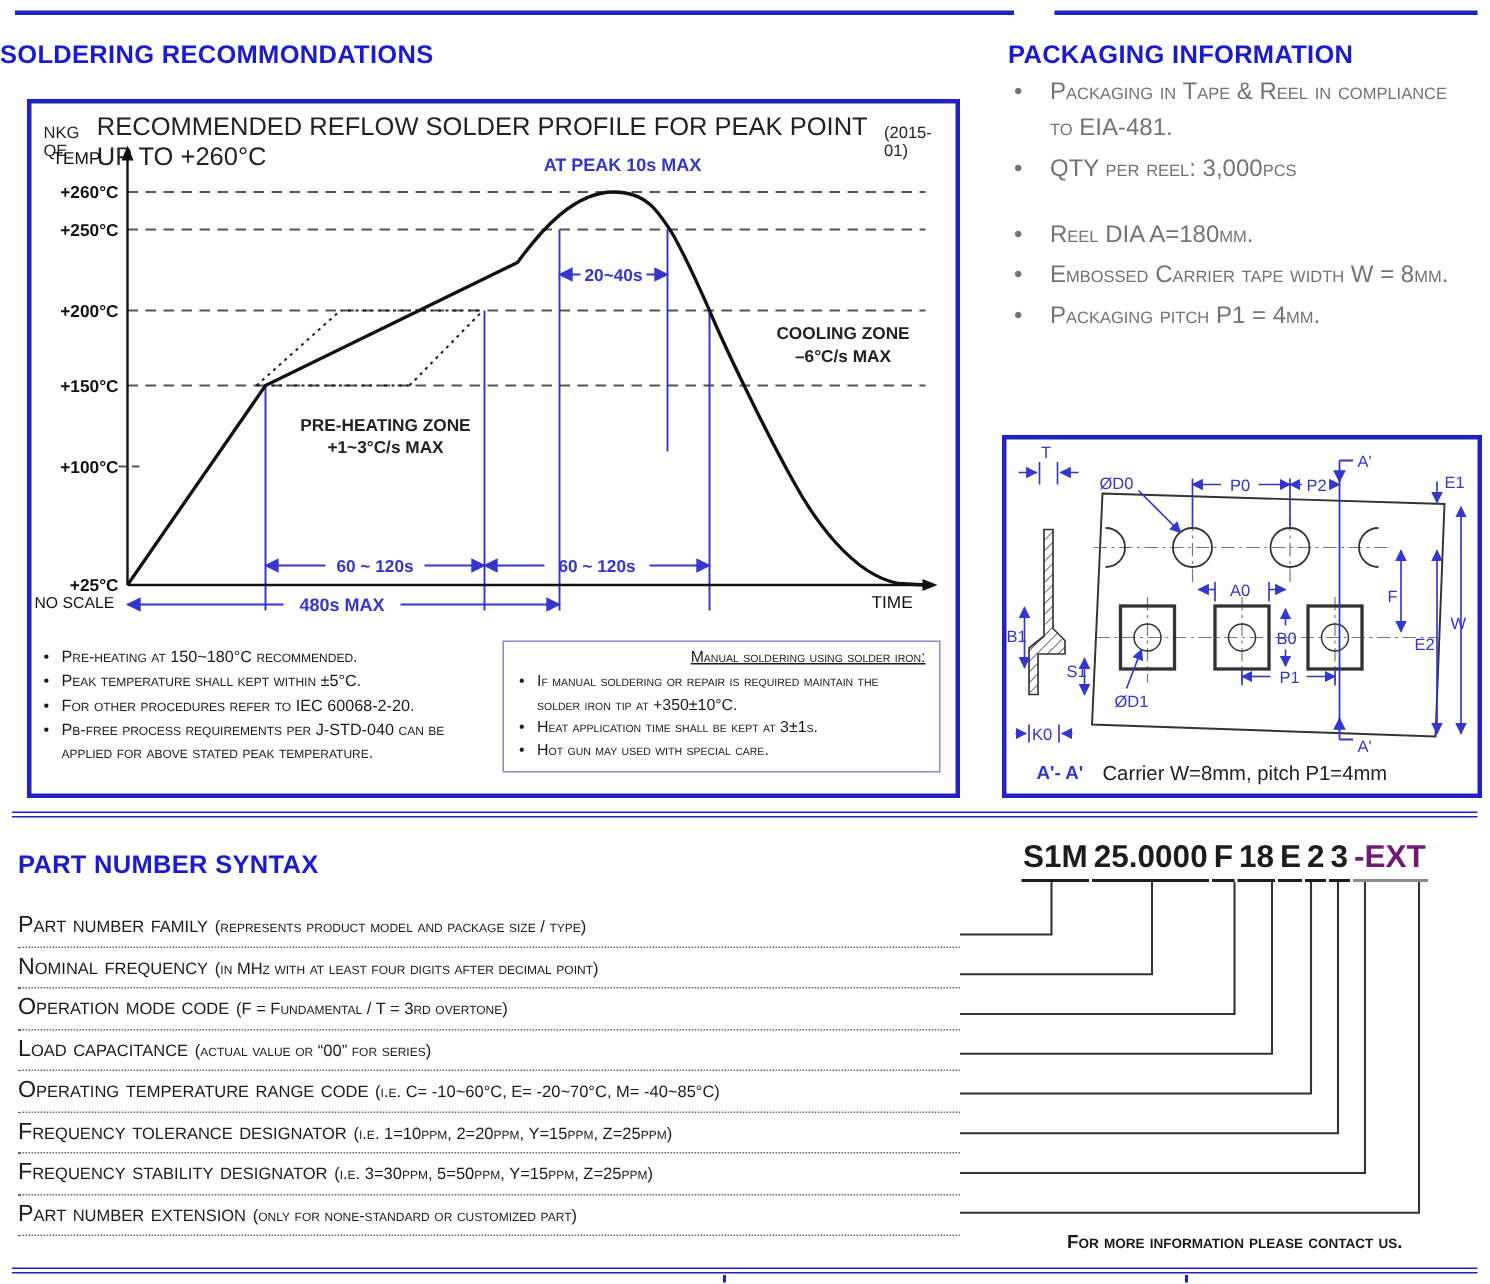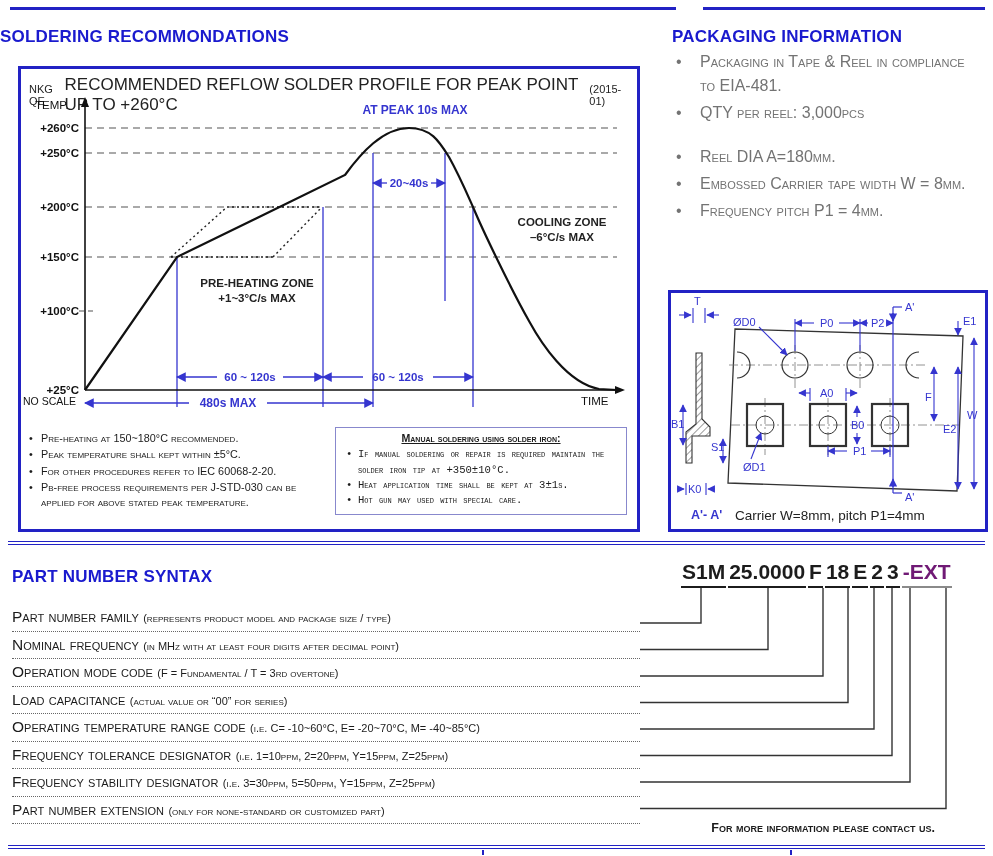--- a/index.html
+++ b/index.html
@@ -11,22 +11,22 @@
   .sc{font-variant:small-caps;}
   
   #chart-box{left:18px;top:66px;width:616px;height:460px;border:3px solid #2222c4;}
   #chart-head{position:absolute;left:0;top:4px;width:100%;display:flex;justify-content:space-between;align-items:center;padding:2px 8px;box-sizing:border-box;font-size:11px;color:#222;}
   #chart-head .mid{font-size:17px;color:#222;}
   
   #solder-notes{position:absolute;left:6px;top:362px;width:304px;font-size:10.8px;line-height:1.42;color:#1b1b1b;}
   #solder-notes .li{position:relative;padding-left:14px;margin-bottom:1px;}
   #solder-notes .li:before{content:"•";position:absolute;left:2px;top:0;}
   #manual-box{position:absolute;left:314px;top:358px;width:272px;border:1.5px solid #8888cd;padding:3px 9px 5px 9px;font-size:10.6px;line-height:1.45;color:#1b1b1b;}
-  #manual-box .title{text-align:center;text-decoration:underline;margin-bottom:1px;font-weight:bold;}
-  #manual-box .li{position:relative;padding-left:13px;font-family:Liberation Mono, monospace;}
+  #manual-box .title{text-align:right;text-decoration:underline;margin-bottom:1px;}
+  #manual-box .li{position:relative;padding-left:13px;}
   #manual-box .li:before{content:"•";position:absolute;left:1px;top:0;}
   
   #pack-list{left:672px;top:50px;width:312px;font-size:16px;line-height:1.5;color:#737373;}
   #pack-list .li{position:relative;padding-left:28px;margin-bottom:3px;}
   #pack-list .li:before{content:"•";position:absolute;left:4px;top:0;}
   #pack-list .li.gap{margin-top:20px;}
   
   #carrier-box{left:668px;top:290px;width:314px;height:236px;border:3px solid #2222c4;}
   
   #pn-heading{left:12px;top:567px;}
@@ -137,37 +137,37 @@
         <text x="236" y="209">+1~3°C/s MAX</text>
         <text x="541" y="133">COOLING ZONE</text>
         <text x="541" y="148">–6°C/s MAX</text>
       </g>
     </svg>
 
     <div id="solder-notes" class="sc">
       <div class="li">Pre-heating at 150~180°C recommended.</div>
       <div class="li">Peak temperature shall kept within ±5°C.</div>
       <div class="li">For other procedures refer to IEC 60068-2-20.</div>
-      <div class="li">Pb-free process requirements per J-STD-030 can be applied for above stated peak temperature.</div>
+      <div class="li">Pb-free process requirements per J-STD-040 can be applied for above stated peak temperature.</div>
     </div>
 
     <div id="manual-box" class="sc">
       <div class="title">Manual soldering using solder iron:</div>
       <div class="li">If manual soldering or repair is required maintain the solder iron tip at +350±10°C.</div>
       <div class="li">Heat application time shall be kept at 3±1s.</div>
       <div class="li">Hot gun may used with special care.</div>
     </div>
   </div>
 
   <div class="abs sc" id="pack-list">
     <div class="li">Packaging in Tape &amp; Reel in compliance to EIA-481.</div>
     <div class="li">QTY per reel: 3,000pcs</div>
     <div class="li gap">Reel DIA A=180mm.</div>
     <div class="li">Embossed Carrier tape width W = 8mm.</div>
-    <div class="li">Frequency pitch P1 = 4mm.</div>
+    <div class="li">Packaging pitch P1 = 4mm.</div>
   </div>
 
   <div class="abs" id="carrier-box">
     <svg width="314" height="236" viewBox="0 0 314 236">
       <defs>
         <pattern id="hatch" width="5" height="5" patternUnits="userSpaceOnUse" patternTransform="rotate(45)">
           <line x1="0" y1="0" x2="0" y2="5" stroke="#666" stroke-width="1.3"></line>
         </pattern>
         <marker id="carB" viewBox="0 0 10 10" refX="9" refY="5" markerWidth="7" markerHeight="7" orient="auto-start-reverse">
           <path d="M0,0 L10,5 L0,10 z" fill="#3535cf"></path>

